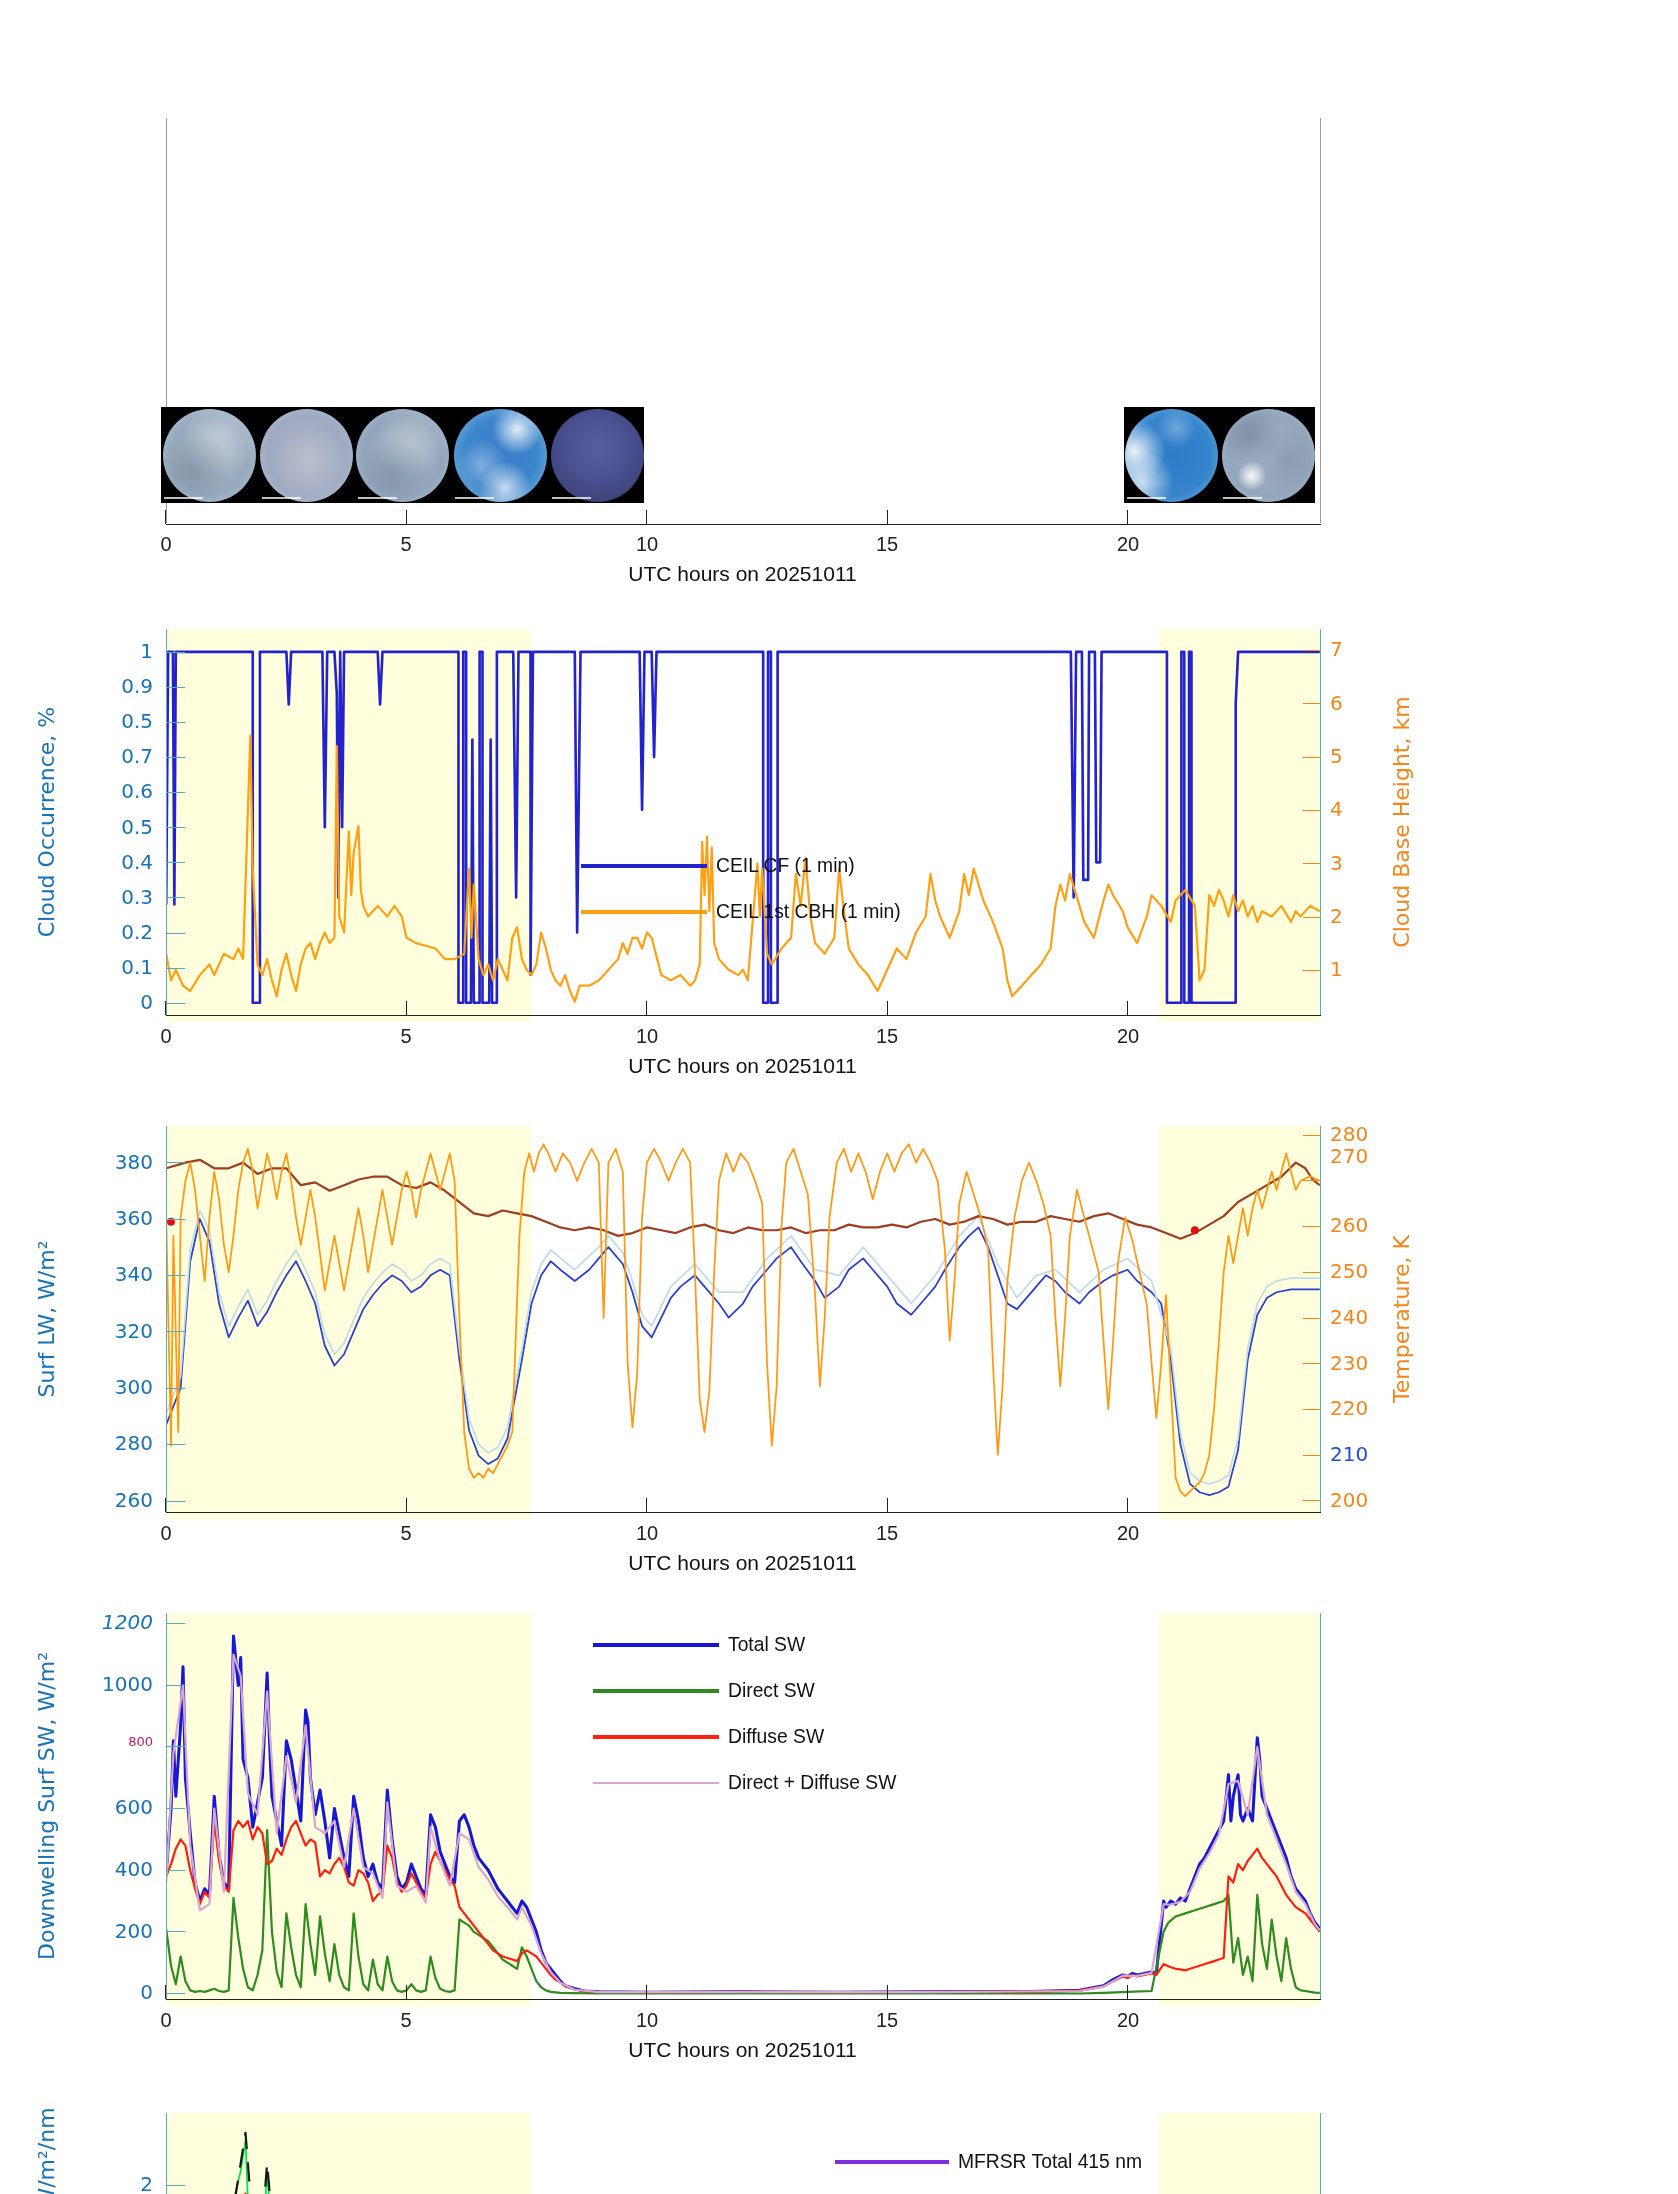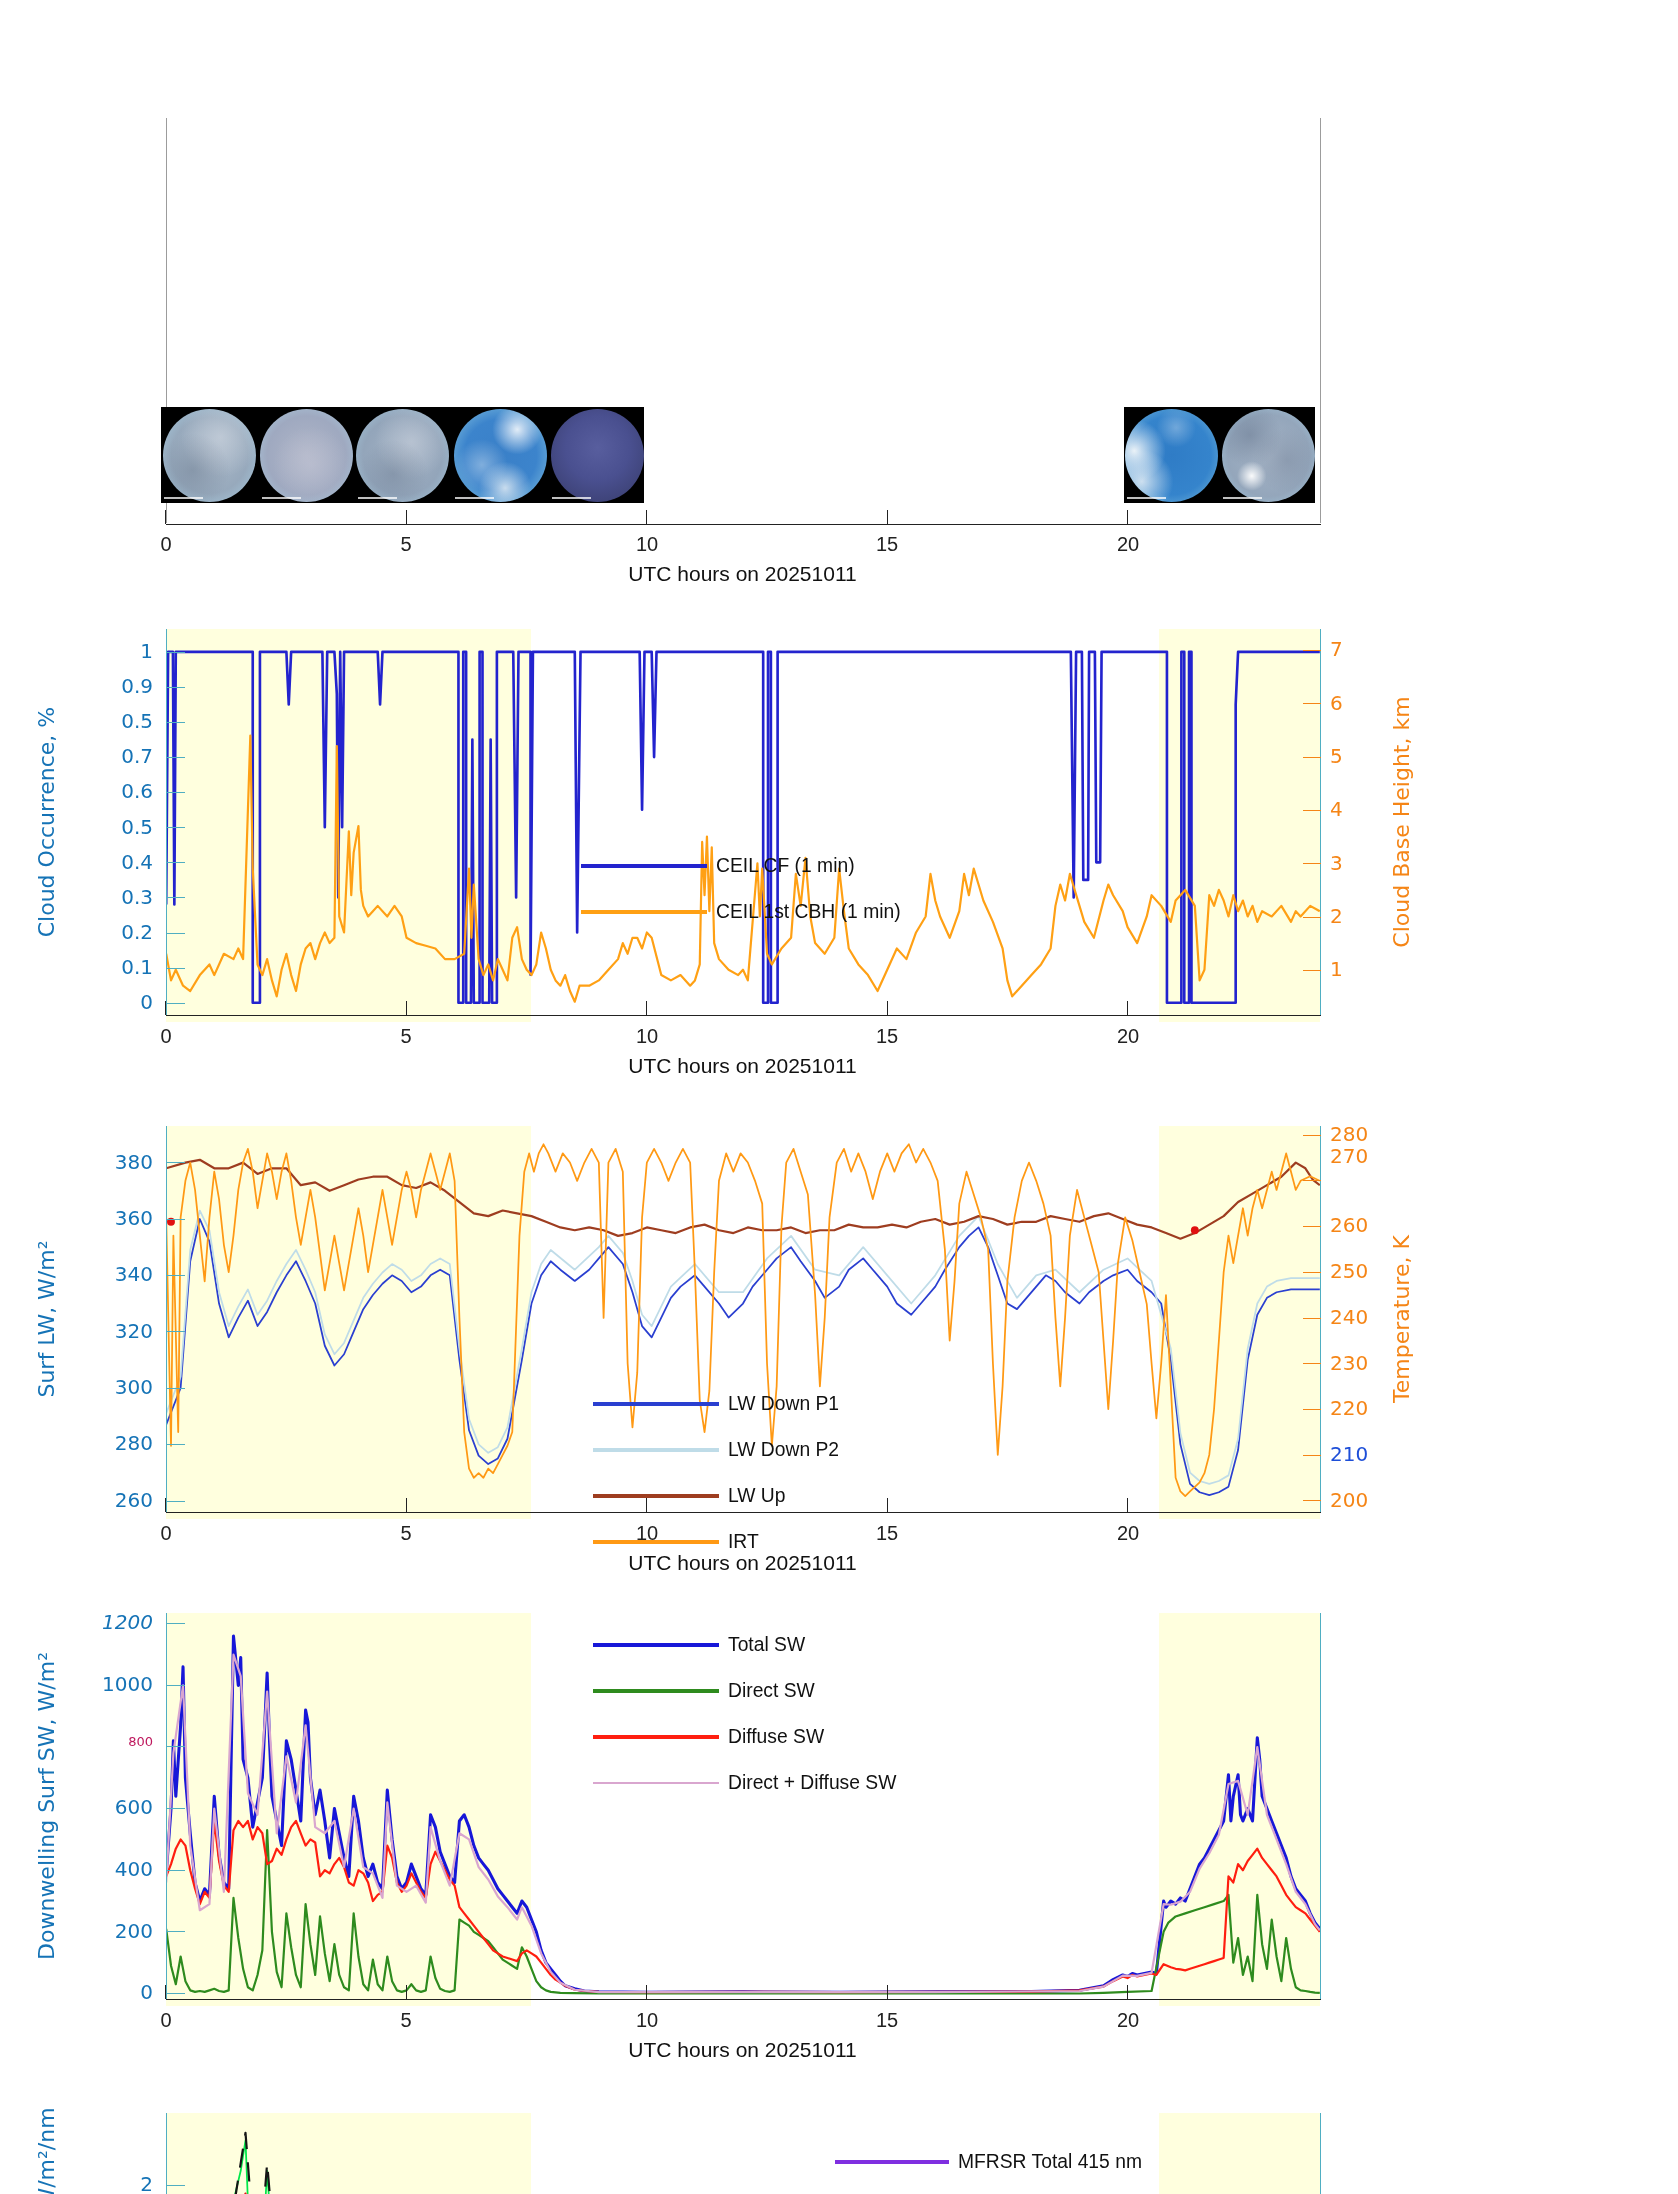--- a/index.html
+++ b/index.html
@@ -200,38 +200,20 @@
       <div style="position: absolute; left: 1303px; top: 1272px; width: 17.6px; height: 1.3px; background: rgb(245, 133, 22);"></div>
       <div class="tick-label" style="left: 1330px; top: 1259px; width: 88px; text-align: left; color: rgb(245, 133, 22); font-size: 20px;">250</div>
       <div style="position: absolute; left: 1303px; top: 1226px; width: 17.6px; height: 1.3px; background: rgb(245, 133, 22);"></div>
       <div class="tick-label" style="left: 1330px; top: 1213px; width: 88px; text-align: left; color: rgb(245, 133, 22); font-size: 20px;">260</div>
       <div style="position: absolute; left: 1303px; top: 1180px; width: 17.6px; height: 1.3px; background: rgb(245, 133, 22);"></div>
       <div class="tick-label" style="left: 1330px; top: 1144px; width: 88px; text-align: left; color: rgb(245, 133, 22); font-size: 20px;">270</div>
       <div style="position: absolute; left: 1303px; top: 1135px; width: 17.6px; height: 1.3px; background: rgb(245, 133, 22);"></div>
       <div class="tick-label" style="left: 1330px; top: 1122px; width: 88px; text-align: left; color: rgb(245, 133, 22); font-size: 20px;">280</div>
       <div class="ylabel" style="left: 1401px; top: 1319px; color: rgb(245, 133, 22);">Temperature, K</div>
       <div class="ylabel" style="left: 46px; top: 1319px; color: rgb(21, 115, 182);">Surf LW, W/m²</div>
-      <div class="legend" style="left: 593px; top: 1393px; gap: 24px;">
-        <div class="legend-item">
-          <div class="legend-sample" style="width: 126px; height: 3.5px; background: rgb(42, 63, 208);"></div>
-          <div class="legend-text">LW Down P1</div>
-        </div>
-        <div class="legend-item">
-          <div class="legend-sample" style="width: 126px; height: 3.5px; background: rgb(191, 220, 232);"></div>
-          <div class="legend-text">LW Down P2</div>
-        </div>
-        <div class="legend-item">
-          <div class="legend-sample" style="width: 126px; height: 3.5px; background: rgb(158, 61, 32);"></div>
-          <div class="legend-text">LW Up</div>
-        </div>
-        <div class="legend-item">
-          <div class="legend-sample" style="width: 126px; height: 3.5px; background: rgb(255, 153, 20);"></div>
-          <div class="legend-text">IRT</div>
-        </div>
-      </div>
       <div class="spine" style="left: 166px; top: 1512px; width: 1155px; height: 1.3px; background: rgb(34, 34, 34);"></div>
       <div style="position: absolute; left: 165px; top: 1498px; width: 1.3px; height: 14px; background: rgb(34, 34, 34);"></div>
       <div class="xtick-label" style="left: 131px; top: 1522px;">0</div>
       <div style="position: absolute; left: 406px; top: 1498px; width: 1.3px; height: 14px; background: rgb(34, 34, 34);"></div>
       <div class="xtick-label" style="left: 371px; top: 1522px;">5</div>
       <div style="position: absolute; left: 646px; top: 1498px; width: 1.3px; height: 14px; background: rgb(34, 34, 34);"></div>
       <div class="xtick-label" style="left: 612px; top: 1522px;">10</div>
       <div style="position: absolute; left: 887px; top: 1498px; width: 1.3px; height: 14px; background: rgb(34, 34, 34);"></div>
       <div class="xtick-label" style="left: 852px; top: 1522px;">15</div>
       <div style="position: absolute; left: 1127px; top: 1498px; width: 1.3px; height: 14px; background: rgb(34, 34, 34);"></div>

